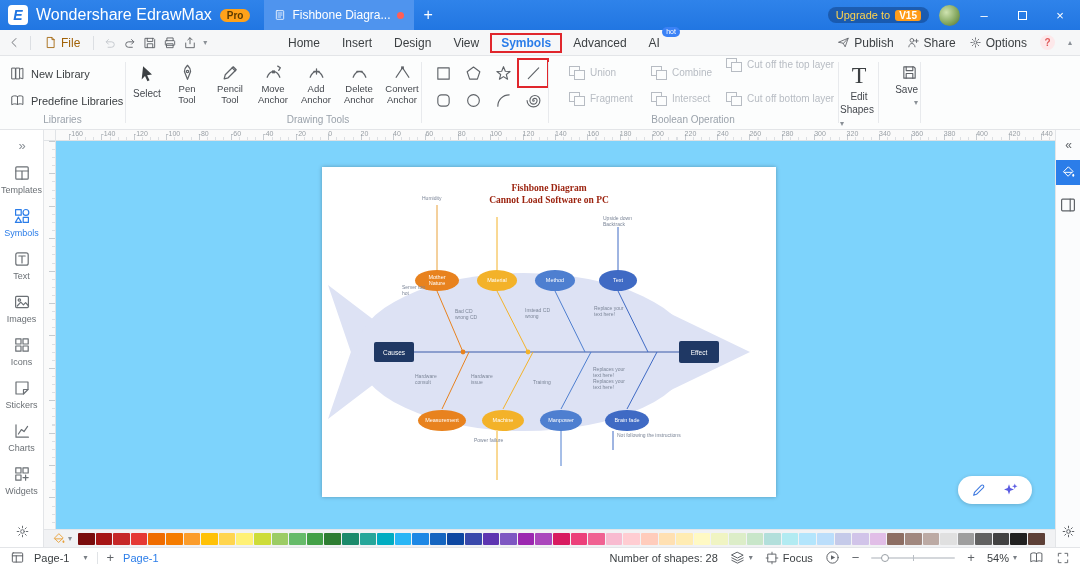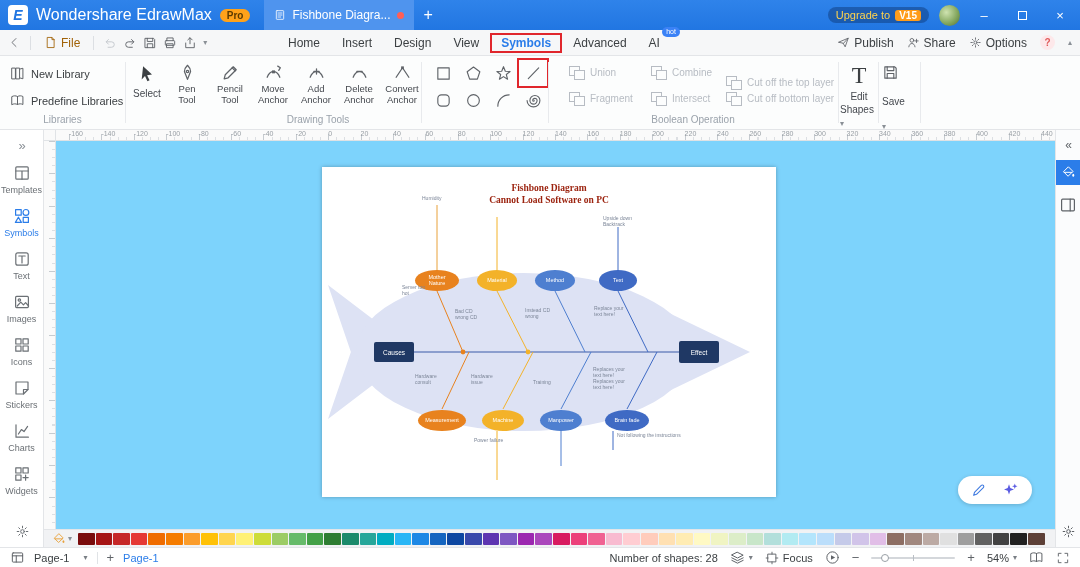--- a/index.html
+++ b/index.html
@@ -50,21 +50,21 @@
 .shp.hl{outline:2px solid #e0262c;outline-offset:1px}
 #bool-grid{position:absolute;left:551px;top:0;width:287px;height:58px;color:#b7bcc3}
 .bool-item{position:absolute;display:flex;align-items:center;gap:6px;font-size:10px;white-space:nowrap}
 .bool-glyph{position:relative;width:15px;height:13px;display:inline-block}
 .bool-glyph::before,.bool-glyph::after{content:"";position:absolute;width:9px;height:8px;border:1px solid #b7bcc3}
 .bool-glyph::before{left:0;top:0}
 .bool-glyph::after{left:5px;top:4px;background:#fcfdfd}
 .edit-shapes{position:absolute;left:840px;top:4px;width:38px;display:flex;flex-direction:column;align-items:center;color:#44484e}
 .bigT{font-family:"Liberation Serif",serif;font-size:24px;line-height:30px;color:#3c4043}
 .es-l{font-size:10px;line-height:13px}
-.save-tool{position:absolute;left:882px;top:8px;width:36px;display:flex;flex-direction:column;align-items:flex-start;gap:15px;color:#44484e}
+.save-tool{position:absolute;left:882px;top:8px;width:36px;display:flex;flex-direction:column;align-items:flex-end;gap:3px;color:#44484e}
 .save-tool svg{color:#5f6368}
 .tiny-caret{font-size:8px;color:#8a9096}
 
 #leftbar{position:absolute;left:0;top:130px;width:44px;bottom:20px;background:#fff;border-right:1px solid #e3e5e8}
 .lb-expand{position:absolute;top:8px;left:0;width:44px;text-align:center;color:#8a9096;font-size:13px}
 #sidebar-items{position:absolute;top:28px;left:0;right:0}
 .sbitem{height:43px;display:flex;flex-direction:column;align-items:center;justify-content:center;gap:3px;font-size:9px;color:#6b7075}
 .sbitem.active{color:#2b7de9}
 .lb-gear{position:absolute;bottom:8px;left:0;width:44px;display:flex;justify-content:center;color:#6b7075}
 
@@ -375,21 +375,21 @@
 
     <div id="bool-grid">
         <div class="bool-item" style="left: 18px; top: 10px;">
           <span class="bool-glyph"></span>
           <span>Union</span>
         </div>
         <div class="bool-item" style="left: 100px; top: 10px;">
           <span class="bool-glyph"></span>
           <span>Combine</span>
         </div>
-        <div class="bool-item" style="left: 175px; top: 20px;">
+        <div class="bool-item" style="left: 175px; top: 2px;">
           <span class="bool-glyph"></span>
           <span>Cut off the top layer</span>
         </div>
         <div class="bool-item" style="left: 18px; top: 36px;">
           <span class="bool-glyph"></span>
           <span>Fragment</span>
         </div>
         <div class="bool-item" style="left: 100px; top: 36px;">
           <span class="bool-glyph"></span>
           <span>Intersect</span>

